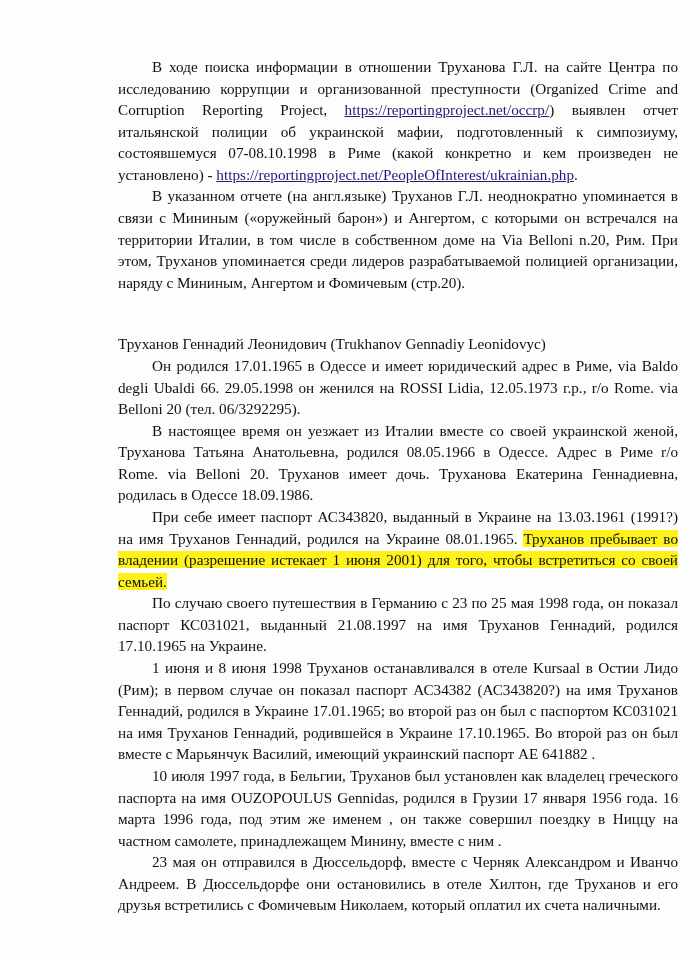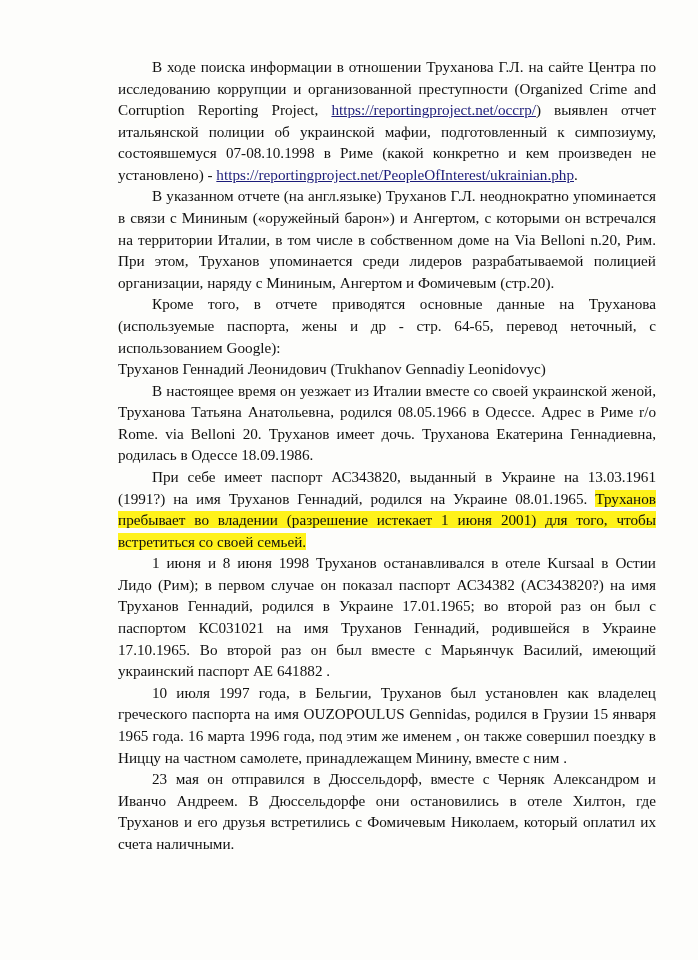--- a/index.html
+++ b/index.html
@@ -13,35 +13,36 @@
     font-family: "Liberation Serif", serif;
     color: #101010;
     overflow: hidden;
   }
   .page {
     position: relative;
     width: 698px;
     height: 960px;
     background: #fdfdfb;
     box-sizing: border-box;
-    padding: 56px 42px 20px 118px;
+    padding: 56px 20px 20px 118px;
   }
   .doc-body {
     font-size: 15.2px;
     line-height: 1.42;
     text-align: justify;
     text-justify: inter-word;
     hyphens: none;
   }
   p {
     margin: 0 0 0 0;
     text-indent: 34px;
   }
   p.noindent {
     text-indent: 0;
+    margin-top: 40px;
   }
   .link {
     color: #1c1c7a;
     text-decoration: underline;
   }
   .hl {
     background: #fff21a;
     box-decoration-break: clone;
     -webkit-box-decoration-break: clone;
   }
@@ -49,21 +50,22 @@
     font-weight: normal;
   }
 </style>
 </head>
 <body>
 
 <div class="page">
   <div class="doc-body" id="doc-body">
       <p><span>В ходе поиска информации в отношении Труханова Г.Л. на сайте Центра по исследованию коррупции и организованной преступности (Organized Crime and Corruption Reporting Project, </span><span class="link">https://reportingproject.net/occrp/</span><span>) выявлен отчет итальянской полиции об украинской мафии, подготовленный к симпозиуму, состоявшемуся 07-08.10.1998 в Риме (какой конкретно и кем произведен не установлено) - </span><span class="link">https://reportingproject.net/PeopleOfInterest/ukrainian.php</span><span>.</span></p>
       <p><span>В указанном отчете (на англ.языке) Труханов Г.Л. неоднократно упоминается в связи с Мининым («оружейный барон») и Ангертом, с которыми он встречался на территории Италии, в том числе в собственном доме на Via Belloni n.20, Рим. При этом, Труханов упоминается среди лидеров разрабатываемой полицией организации, наряду с Мининым, Ангертом и Фомичевым (стр.20).</span></p>
-      <p><span>Кроме того, в отчете приводятся основные данные на Труханова (используемые паспорта, жены и др - стр. 64-65, перевод неточный, с использованием Google):</span></p>
       <p class="noindent"><span>Труханов Геннадий Леонидович (Trukhanov Gennadiy Leonidovyc)</span></p>
+      <p><span>Он родился 17.01.1965 в Одессе и имеет юридический адрес в Риме, via Baldo degli Ubaldi 66. 29.05.1998 он женился на ROSSI Lidia, 12.05.1973 г.р., r/o Rome. via Belloni 20 (тел. 06/3292295).</span></p>
       <p><span>В настоящее время он уезжает из Италии вместе со своей украинской женой, Труханова Татьяна Анатольевна, родился 08.05.1966 в Одессе. Адрес в Риме r/o Rome. via Belloni 20. Труханов имеет дочь. Труханова Екатерина Геннадиевна, родилась в Одессе 18.09.1986.</span></p>
       <p><span>При себе имеет паспорт АС343820, выданный в Украине на 13.03.1961 (1991?) на имя Труханов Геннадий, родился на Украине 08.01.1965. </span><span class="hl">Труханов пребывает во владении (разрешение истекает 1 июня 2001) для того, чтобы встретиться со своей семьей.</span></p>
+      <p><span>По случаю своего путешествия в Германию с 23 по 25 мая 1998 года, он показал паспорт КС031021, выданный 21.08.1997 на имя Труханов Геннадий, родился 17.10.1965 на Украине.</span></p>
       <p><span>1 июня и 8 июня 1998 Труханов останавливался  в отеле Kursaal в Остии Лидо (Рим); в первом случае он показал паспорт АС34382 (АС343820?) на имя Труханов Геннадий, родился в Украине </span><span class="bold">17.01.1965</span><span>; во второй раз он был с паспортом КС031021 на имя Труханов Геннадий, родившейся в Украине </span><span class="bold">17.10.1965</span><span>. Во второй раз он был вместе с Марьянчук Василий, имеющий украинский паспорт АЕ 641882 .</span></p>
-      <p><span>10 июля 1997 года, в Бельгии, Труханов был установлен как владелец греческого паспорта на имя OUZOPOULUS Gennidas, родился в Грузии 15 января 1965 года. 16 марта 1996 года, под этим же именем , он также совершил поездку в Ниццу на частном самолете, принадлежащем Минину, вместе с ним .</span></p>
+      <p><span>10 июля 1997 года, в Бельгии, Труханов был установлен как владелец греческого паспорта на имя OUZOPOULUS Gennidas, родился в Грузии 17 января 1956 года. 16 марта 1996 года, под этим же именем , он также совершил поездку в Ниццу на частном самолете, принадлежащем Минину, вместе с ним .</span></p>
       <p><span>23 мая он отправился в Дюссельдорф, вместе с Черняк Александром и Иванчо Андреем. В Дюссельдорфе они остановились в отеле Хилтон, где Труханов и его друзья встретились  с Фомичевым Николаем, который оплатил их счета наличными.</span></p>
     </div>
 </div>
 
 </body></html>

